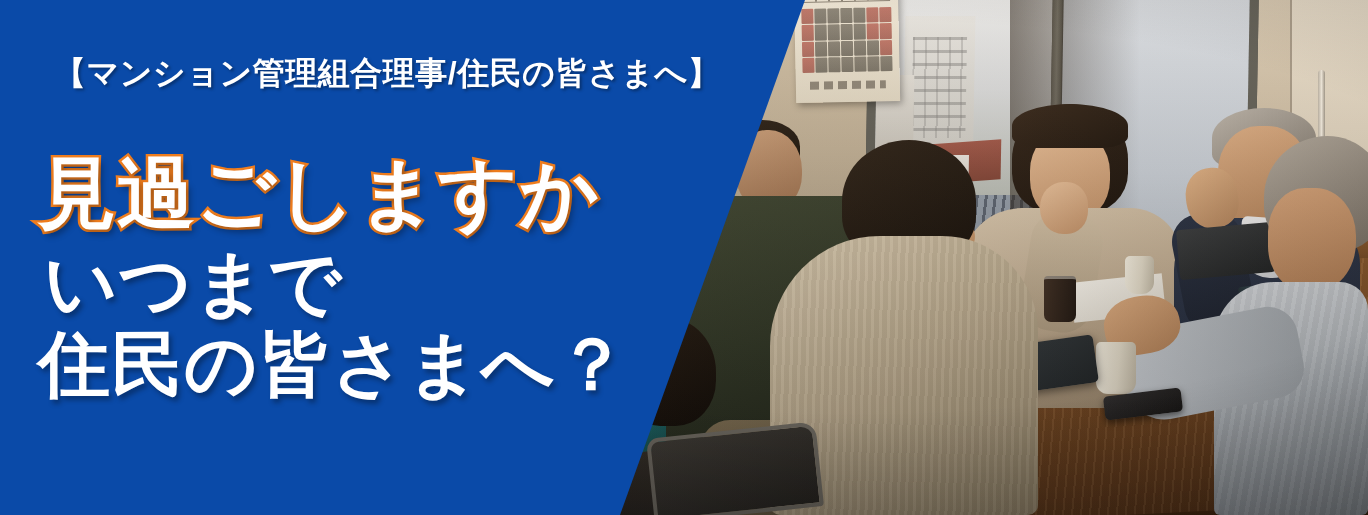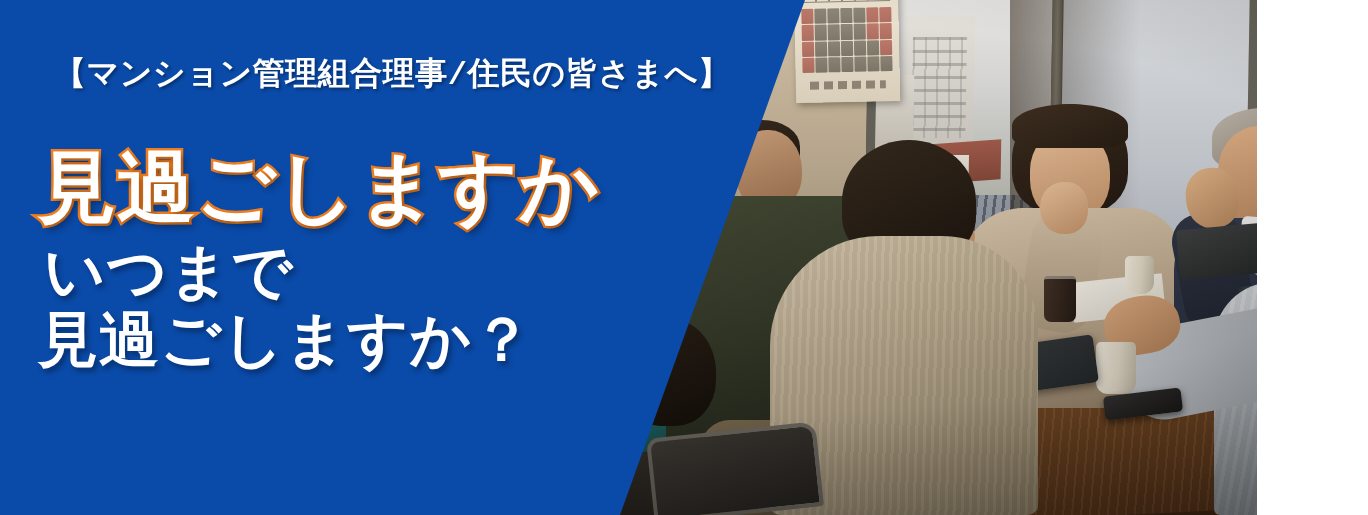--- a/index.html
+++ b/index.html
@@ -1,24 +1,24 @@
 <!DOCTYPE html>
 <html><head>
 <meta charset="utf-8">
 <title>宅配トラブル バナー</title>
 <style>
   html,body{margin:0;padding:0;background:#ffffff;}
   *{box-sizing:border-box;}
 
   .banner{
     position:relative;
-    width:1257px;
+    width:1368px;
     height:515px;
     overflow:hidden;
-    font-family:Liberation Mono, monospace;
+    font-family:Liberation Sans, sans-serif;
     background:#404040;
   }
 
   
   .photo{
     position:absolute;
     inset:0;
     overflow:hidden;
     background:
       radial-gradient(140% 100% at 72% 8%, rgba(255,240,215,.16) 0%, rgba(0,0,0,0) 55%),
@@ -433,21 +433,21 @@
     white-space:nowrap;
     text-shadow:2px 2px 3px rgba(0,0,0,.35);
   }
   .headline{
     position:absolute; left:38px; top:150px;
     width:700px;
   }
   .hl-line{
     display:block;
     color:#ffffff;
-    font-size:60px;
+    font-size:72px;
     font-weight:700;
     line-height:1.12;
     letter-spacing:1px;
     white-space:nowrap;
     text-shadow:3px 4px 5px rgba(0,0,0,.32);
   }
   .hl-line.accent{
     font-size:78px;
     color:#ffffff;
     -webkit-text-stroke:5px #ef7d1e;
@@ -582,17 +582,17 @@
   </div>
 
   <div class="bluepanel"></div>
 
   <div class="copy">
     <div class="eyebrow">【マンション管理組合理事/住民の皆さまへ】</div>
 
     <div class="headline">
       <span class="hl-line accent">見過ごしますか</span>
       <span class="hl-line l2">いつまで</span>
-      <span class="hl-line l3">見過ごしますか？</span>
+      <span class="hl-line l3">住民の皆さまへ？</span>
     </div>
   </div>
 
 </div>
 
 </body></html>

